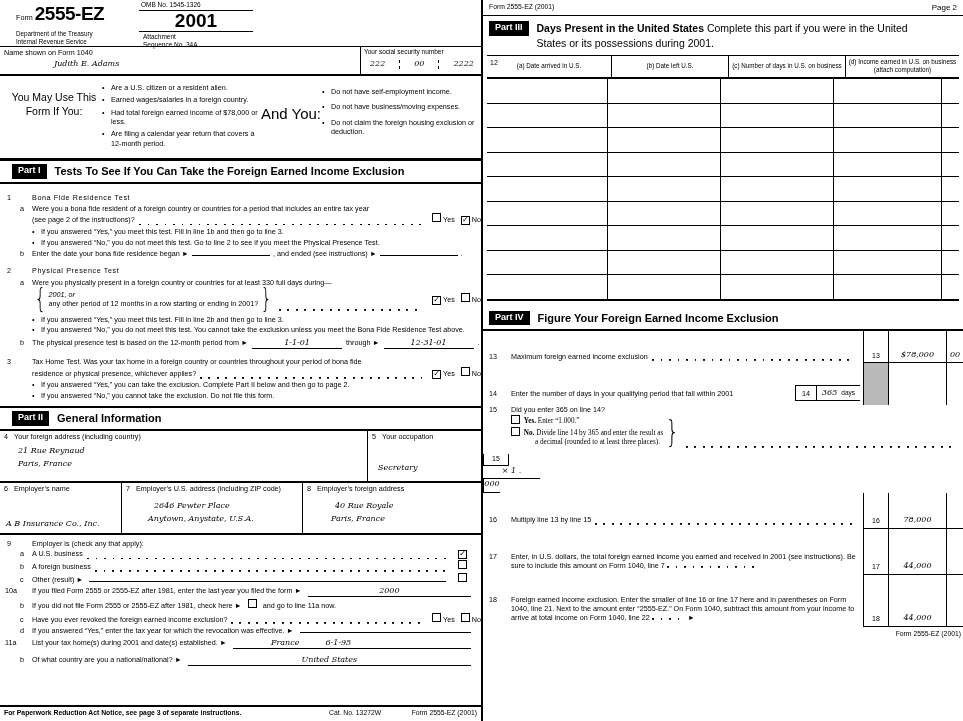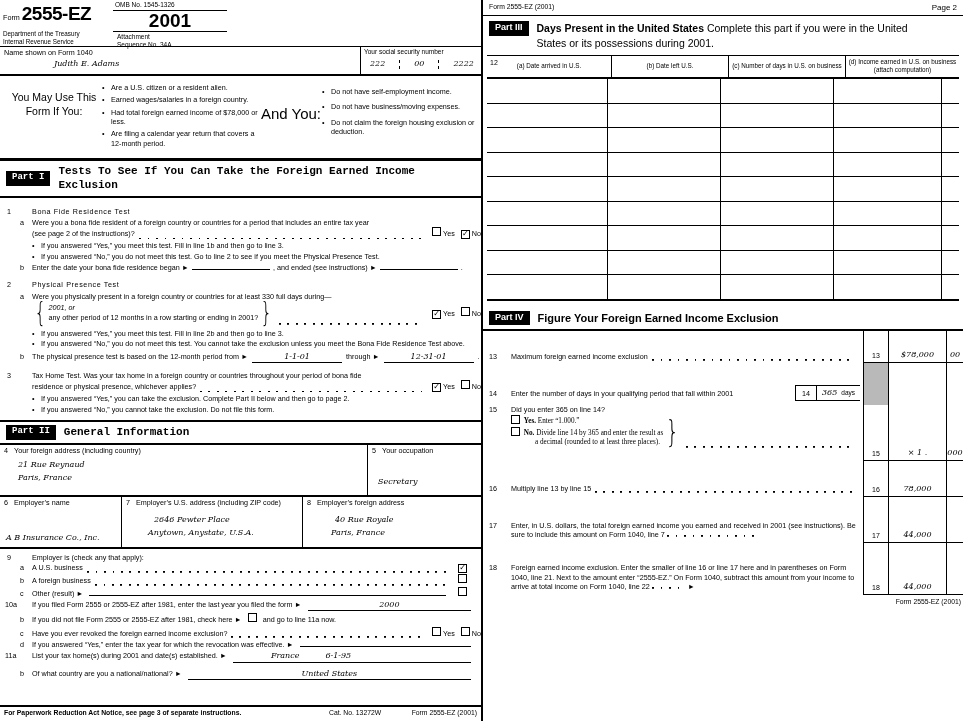--- a/index.html
+++ b/index.html
@@ -24,21 +24,21 @@
   .bullet{padding-left:9px;position:relative;margin-top:1.5px;}
   .bullet::before{content:"•";position:absolute;left:0;top:0;}
   .l{display:flex;align-items:baseline;}
   .n{flex:none;width:13px;padding-left:7px;}
   .nw{flex:none;width:27px;padding-left:5px;}
   .sub{flex:none;width:12px;}
   .tx{flex:1;}
 
   
   .p1hdr{display:flex;border-bottom:1.5px solid #000;height:46px;}
-  .h-left{flex:none;width:107px;padding:2px 3px;}
+  .h-left{flex:none;width:107px;padding:2px 16px;}
   .formnum{font-size:19px;letter-spacing:-0.5px;}
   .dept{font-size:6.3px;margin-top:3px;line-height:1.25;}
   .h-mid{flex:1;border-left:1.5px solid #000;border-right:1.5px solid #000;text-align:center;padding-top:6px;}
   .formtitle{font-weight:bold;font-size:13px;}
   .instr{font-size:6.8px;margin-top:6px;display:flex;justify-content:center;gap:14px;}
   .h-right{flex:none;width:114px;text-align:center;font-size:6.5px;}
   .omb{border-bottom:1px solid #000;padding:1px 2px;text-align:left;}
   .year{font-weight:bold;font-size:19px;border-bottom:1px solid #000;line-height:1.05;}
   .attach{text-align:left;padding:1px 4px;line-height:1.2;}
   .p1name{display:flex;border-bottom:2.5px solid #000;height:27px;}
@@ -49,21 +49,21 @@
   .ssnsep{width:0;height:9px;border-left:1.6px dashed #000;}
 
   
   .elig{display:flex;border-bottom:3px solid #000;padding:4px 6px 6px;min-height:72px;}
   .elig-left{flex:none;width:96px;text-align:center;font-size:10.5px;line-height:1.35;padding-top:10px;}
   .elig-b1{flex:none;width:158px;}
   .elig-and{flex:none;width:62px;font-size:15px;padding-top:24px;text-align:center;}
   .elig-b2{flex:1;padding-top:4px;}
   .elig .bullet{margin-top:3px;}
 
-  .parthdr{display:flex;align-items:center;padding:3px 6px;border-bottom:2px solid #000;font-family:Liberation Mono, monospace;}
+  .parthdr{display:flex;align-items:center;padding:3px 12px;border-bottom:2px solid #000;}
 
   .p1line{margin:5px 0 0 0;}
   .testhead{letter-spacing:0.6px;}
   .yn{display:flex;align-items:baseline;flex:none;}
   .brace{font-size:26px;font-weight:300;line-height:0.9;align-self:center;flex:none;
          font-family:"DejaVu Sans",sans-serif;transform:scaleX(0.7);}
   .brace15{font-size:30px;}
 
   
   .p2row{display:flex;border-bottom:2px solid #000;height:50px;}
@@ -584,21 +584,21 @@
               <span style="font-size:6.5px;">days</span>
               </span>
           </span>
         </div>
       </div>
       <div class="rn gray"></div>
       <div class="ra"></div>
       <div class="rc"></div>
     </div>
 
-    <div class="r" style="min-height:56px;">
+    <div class="r" style="min-height:56px;flex-direction:column;">
       <div class="rl" style="justify-content:flex-start;">
         <div class="lrow" style="padding-left:6px;">
           <span style="flex:none;width:22px;">15</span>
           <span>Did you enter 365 on line 14?</span>
         </div>
         <div class="lrow" style="padding-left:28px;align-items:center;">
           <span style="max-width:215px;font-family:Liberation Serif, serif;">
             <span style="display:block;margin-bottom:1px;">
               <span class="cb" style="margin-left:0;"></span>
               <b>Yes.</b>

